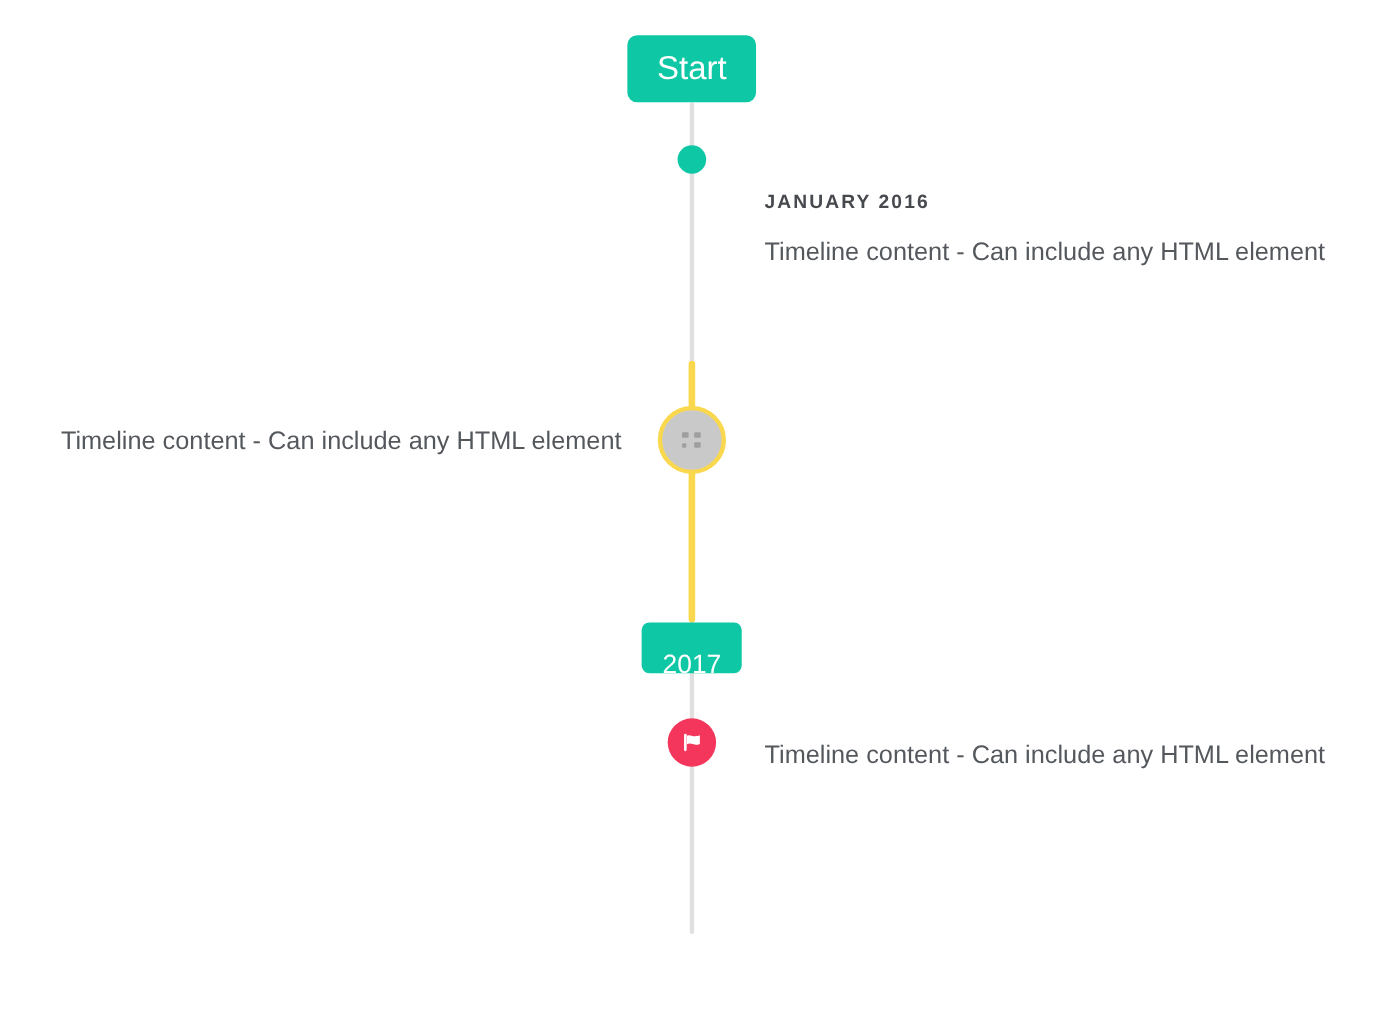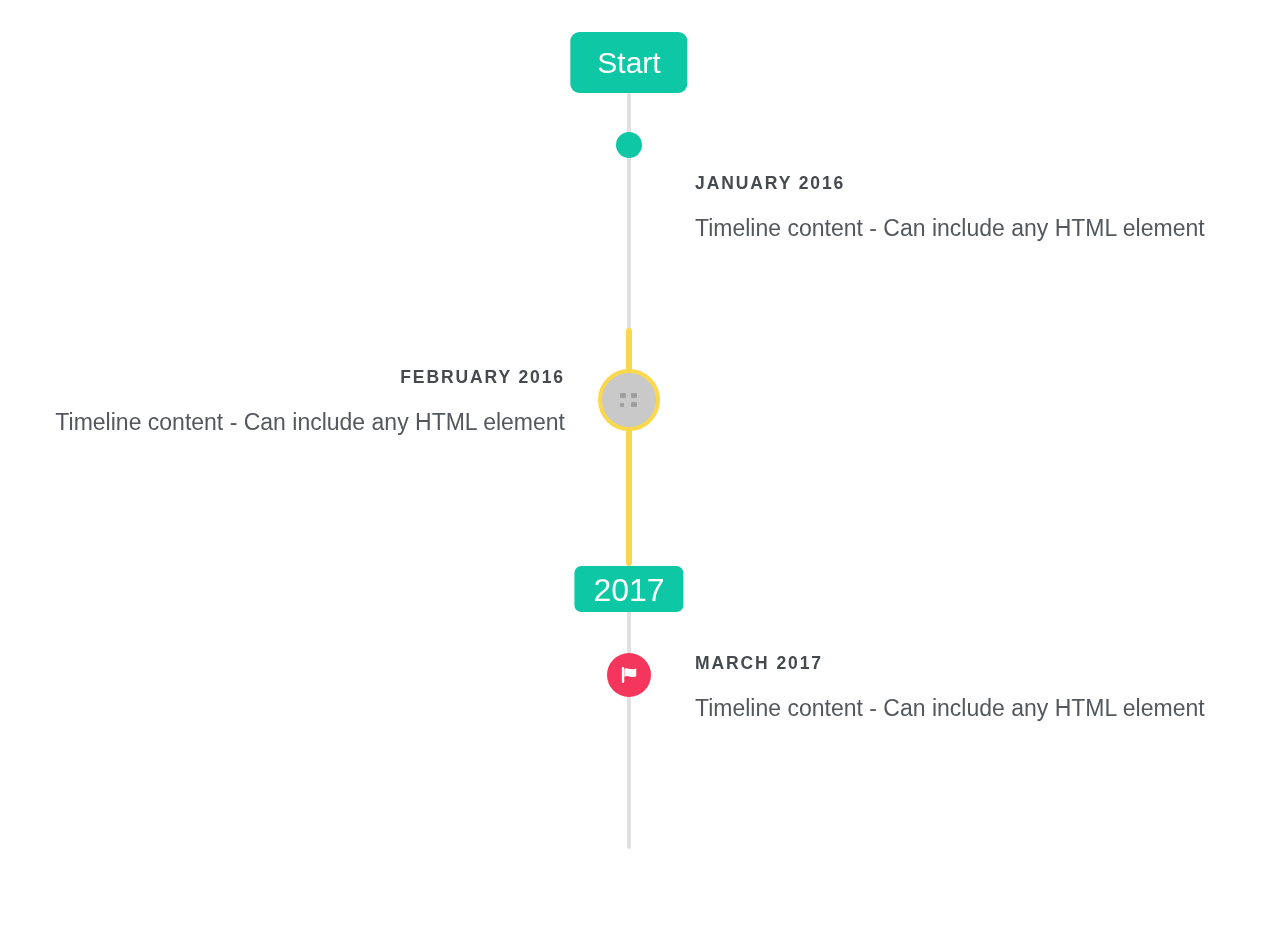--- a/index.html
+++ b/index.html
@@ -32,21 +32,21 @@
   }
 
   
   .badge{
     position:absolute;left:629px;transform:translateX(-50%);
     background:var(--accent-teal);color:#ffffff;text-align:center;
     white-space:nowrap;
   }
   .badge.big{top:32px;height:61px;line-height:61px;font-size:30px;padding:0 27px;border-radius:9px;}
   .badge.big.end{top:848px;}
-  .badge.small{top:566px;height:46px;line-height:46px;font-size:32px;padding:1px 19px;border-radius:7px;}
+  .badge.small{top:566px;height:46px;line-height:46px;font-size:24px;padding:16px 19px;border-radius:7px;}
 
   
   .marker-dot{
     position:absolute;left:616px;top:132px;width:26px;height:26px;border-radius:50%;
     background:var(--accent-teal);
   }
   .marker-circle{
     position:absolute;left:598px;top:369px;width:62px;height:62px;border-radius:50%;
     background:var(--node-gray-fill);border:4px solid var(--highlight-yellow);
     display:flex;align-items:center;justify-content:center;
@@ -97,31 +97,29 @@
 
   <div class="marker-circle">
     <div class="broken-glyphs">
       <span></span>
         <span></span>
         <span class="sm"></span>
         <span></span>
     </div>
   </div>
   <div class="entry left feb">
-    <div class="label">FEBRUARY 2016</div>
     <div class="content">Timeline content - Can include any HTML element</div>
   </div>
 
   <div class="badge small">2017</div>
 
   <div class="marker-flag">
     <svg viewBox="0 0 24 24" aria-hidden="true">
       <rect x="4.2" y="3.2" width="2.6" height="17.4" rx="1.3"></rect>
       <path d="M7 5.4 C10.2 3.2 12.8 7.6 19.9 4.9 L19.9 13.4 C13.8 16 11.6 11.2 7 13.8 Z"></path>
     </svg>
   </div>
   <div class="entry right mar">
-    <div class="label">MARCH 2017</div>
     <div class="content">Timeline content - Can include any HTML element</div>
   </div>
 
 
 </div>
 
 </body></html>

